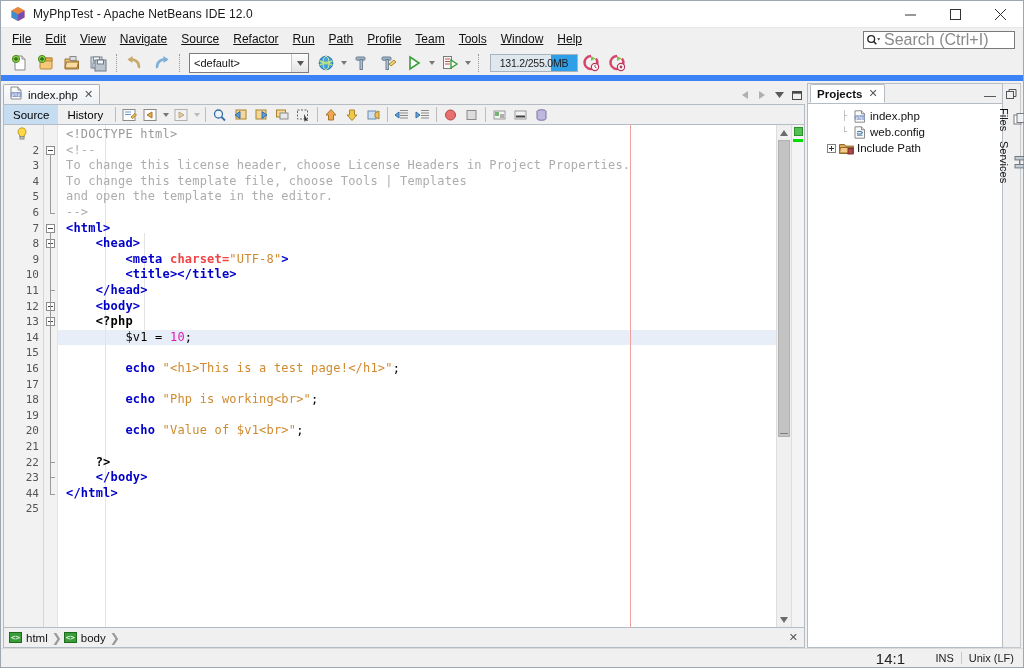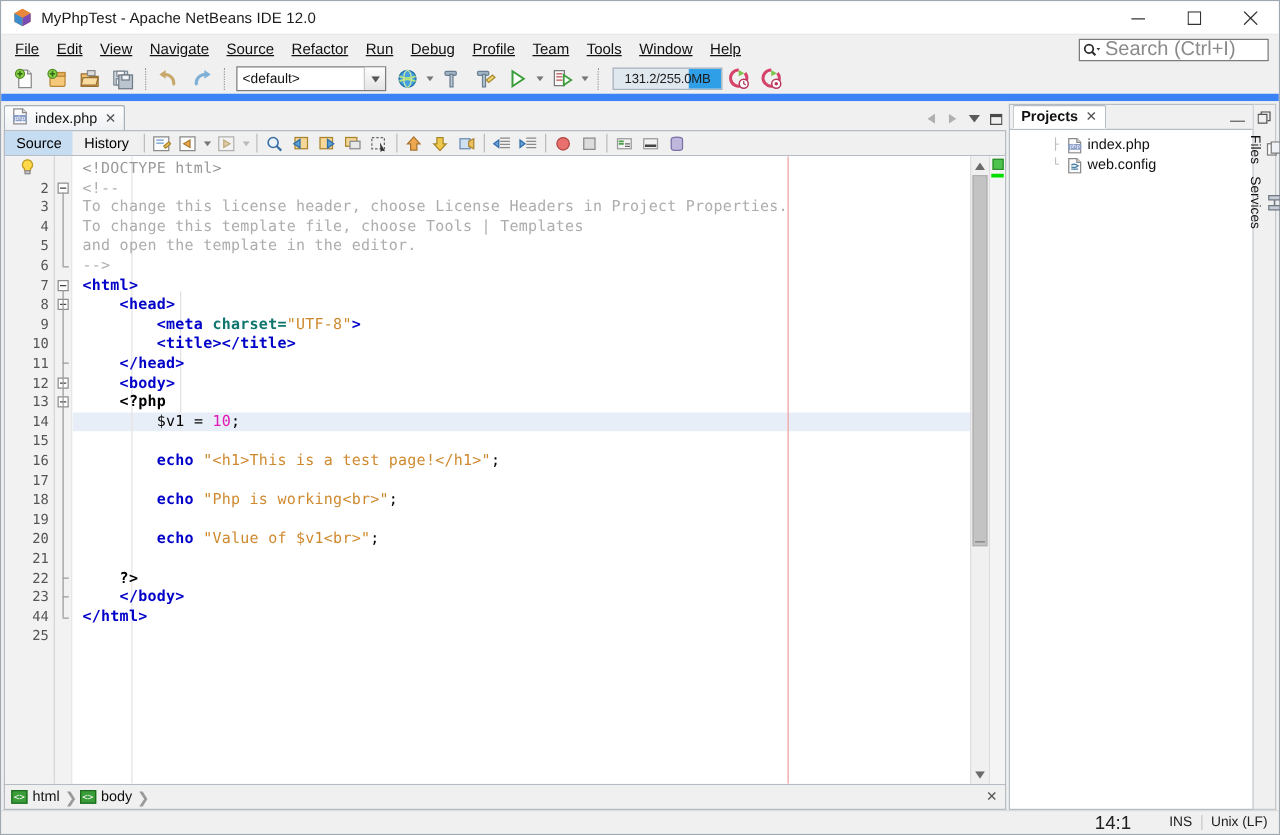--- a/index.html
+++ b/index.html
@@ -94,21 +94,21 @@
   .code { flex:1 1 auto; position:relative; overflow:hidden; background:#fff; }
   .cl { position:absolute; left:8px; white-space:pre; line-height:15.6px;
         font-family:"DejaVu Sans Mono", monospace; font-size:12px; letter-spacing:.2px; }
   .hl-line { position:absolute; left:0; right:0; height:15.6px; background:#e7eef7; }
   .margin-line { position:absolute; top:0; bottom:0; width:1px; background:#f2a0a0; }
   .ind-guide { position:absolute; width:1px; background:#e3e3e3; }
   
   .t-tag  { color:#0000c8; font-weight:bold; }
   .t-doct { color:#9a9a9a; }
   .t-cmt  { color:#adadad; }
-  .t-attr { color:#0f766e; font-weight:bold; }
+  .t-attr { color:#ef4444; font-weight:bold; }
   .t-val  { color:#cf8a2f; }
   .t-php  { color:#000000; font-weight:bold; }
   .t-kw   { color:#0000c8; font-weight:bold; }
   .t-var  { color:#000000; }
   .t-str  { color:#cf8a2f; }
   .t-num  { color:#e018b8; }
   .t-plain{ color:#000000; }
 
   
   .vscroll { width:15px; flex:0 0 auto; background:#f0f0f0; border-left:1px solid #ddd;
@@ -210,21 +210,21 @@
   </div>
 
   <div class="menubar">
     <div class="menu-item"><u>File</u></div>
     <div class="menu-item"><u>Edit</u></div>
     <div class="menu-item"><u>View</u></div>
     <div class="menu-item"><u>Navigate</u></div>
     <div class="menu-item"><u>Source</u></div>
     <div class="menu-item"><u>Refactor</u></div>
     <div class="menu-item"><u>Run</u></div>
-    <div class="menu-item"><u>Debug</u></div>
+    <div class="menu-item"><u>Path</u></div>
     <div class="menu-item"><u>Profile</u></div>
     <div class="menu-item"><u>Team</u></div>
     <div class="menu-item"><u>Tools</u></div>
     <div class="menu-item"><u>Window</u></div>
     <div class="menu-item"><u>Help</u></div>
 
     <div class="searchbox">
       <div class="search-ico">
         <svg width="15" height="13" viewBox="0 0 15 13">
           <circle cx="5.2" cy="5" r="3.4" fill="none" stroke="#2a2a2a" stroke-width="1.4"></circle>
@@ -689,20 +689,33 @@
               <span class="tico">
                 <svg width="14" height="13" viewBox="0 0 14 13">
                   <path d="M2 0.8 h6.5 l3 3 v8.4 h-9.5 z" fill="#fbfbfb" stroke="#8a8a8a"></path>
                   <path d="M8.5 0.8 v3 h3" fill="#e2e2e2" stroke="#8a8a8a"></path>
                   <path d="M4 6 q3 -1.5 5.5 0.6 q-2.5 2.4 -5.5 0.8" fill="none" stroke="#4a7fa8" stroke-width="1.1"></path>
                   <path d="M4 9.2 h5.5" stroke="#4a7fa8" stroke-width="1"></path>
                 </svg>
               </span>
               <span class="tlbl">web.config</span>
             </div>
+            <div class="tr" style="padding-left: 13px;">
+              <span class="exp">
+                <span class="expbox plus"></span>
+              </span>
+              <span class="tico">
+                <svg width="15" height="13" viewBox="0 0 15 13">
+                  <path d="M0.5 2.5 h5 l1.2 1.6 h7.8 v7.4 h-14 z" fill="#e0a860" stroke="#94682a"></path>
+                  <path d="M1.5 5.5 h12.8 l-1 5.5 h-12.8 z" fill="#f2c888" stroke="#94682a"></path>
+                  <rect x="9" y="6.5" width="5" height="5.5" fill="#b04848" stroke="#7a2c2c"></rect>
+                </svg>
+              </span>
+              <span class="tlbl">Include Path</span>
+            </div>
           </div>
       </div>
 
       <div class="rail">
         <div class="rail-ico">
           <svg width="11" height="11" viewBox="0 0 11 11">
               <rect x="0.5" y="2.5" width="7" height="7" fill="none" stroke="#555"></rect>
               <path d="M3 2.5 v-2 h7 v7 h-2" fill="none" stroke="#555"></path>
             </svg>
         </div>

